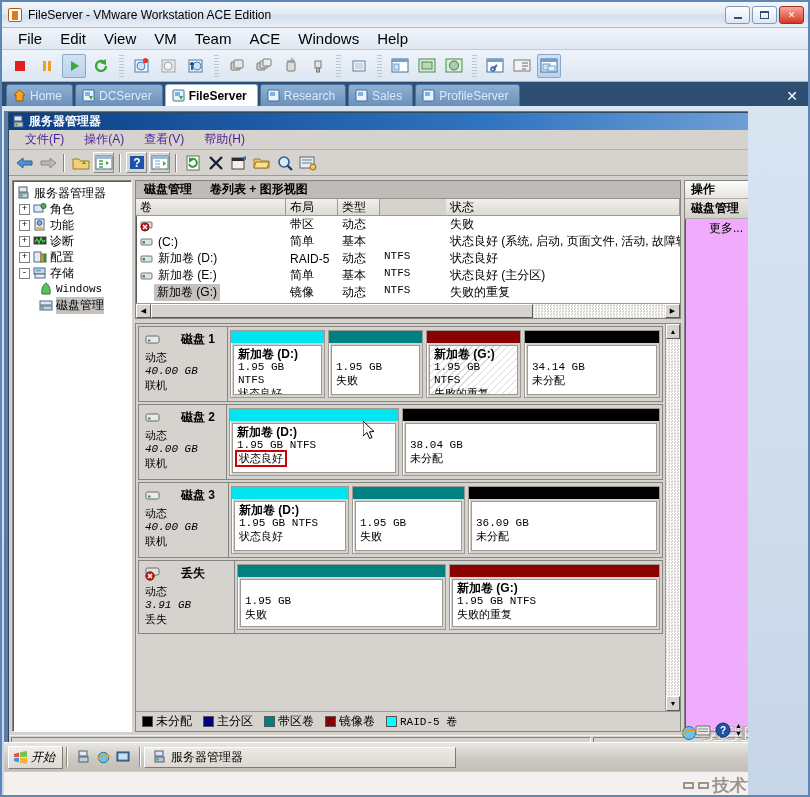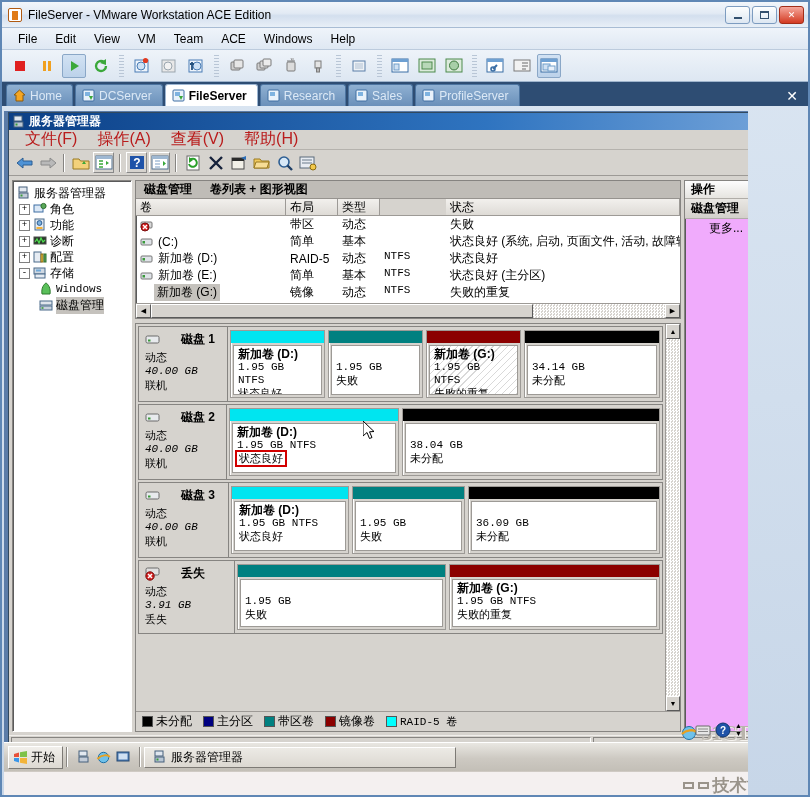--- a/index.html
+++ b/index.html
@@ -44,21 +44,21 @@
   .winbtn.close { background: linear-gradient(#f6a89c,#d33a22); border-color:#a32d18; color:#fff; font-weight:bold;}
   .minglyph{width:8px;height:2px;background:#33506e;margin-top:6px;}
   .maxglyph{width:9px;height:8px;border:1px solid #33506e;border-top-width:2px;}
 
   .vm-menubar {
     height:22px; display:flex; align-items:center; gap:2px;
     padding-left:8px;
     background: linear-gradient(#eff4fa,#dfe8f3);
     border-bottom:1px solid #bccbdd;
   }
-  .vm-menubar .mi { padding:2px 8px; font-size:12px; color:#000; }
+  .vm-menubar .mi { padding:2px 8px; font-size:15px; color:#000; }
 
   .vm-toolbar {
     height:32px; display:flex; align-items:center; gap:3px; padding-left:6px;
     background: linear-gradient(#eef3f9,#dde7f2);
     border-bottom:1px solid #9fb4cc;
   }
   .tb-sep { width:5px;height:22px;margin:0 3px;
     background: repeating-linear-gradient(to bottom,#b9c6d6 0 1px, transparent 1px 3px);
   }
   .tb-btn{ width:24px;height:24px; display:flex;align-items:center;justify-content:center; border:1px solid transparent; border-radius:2px;}
@@ -106,21 +106,21 @@
   .mmc-title .b{
     width:15px;height:13px;background:#d6d3ce;border:1px solid #fff;
     border-right-color:#5a5a5a;border-bottom-color:#5a5a5a;
     display:flex;align-items:flex-end;justify-content:center;
     font-size:9px;color:#000; line-height:9px;
   }
   .mmc-menubar{
     height:20px;background:#d6d3ce;display:flex;align-items:center;gap:0;
     padding-left:6px; border-bottom:1px solid #b5b2ad;
   }
-  .mmc-menubar .mi{padding:2px 10px;font-size:16px;color:#b91c1c;}
+  .mmc-menubar .mi{padding:2px 10px;font-size:12px;color:#4c1d95;}
   .mmc-toolbar{
     height:26px;background:#d6d3ce;display:flex;align-items:center;gap:2px;
     padding-left:5px;border-bottom:1px solid #9d9a96;
   }
   .mtb{width:21px;height:21px;display:flex;align-items:center;justify-content:center;border:1px solid transparent;}
   .mtb.framed{border-color:#fff;border-right-color:#888;border-bottom-color:#888;}
   .mtb-sep{width:2px;height:18px;border-left:1px solid #868481;border-right:1px solid #fff;margin:0 3px;}
 
   
   .mmc-body{position:absolute;left:0;top:64px;right:0;bottom:18px;display:flex;background:#d6d3ce;padding:3px;}
@@ -259,20 +259,21 @@
     position:absolute;left:0;bottom:24px;width:806px;height:29px;
     background:linear-gradient(#e9e7e2,#cdc9c2 55%,#c3bfb7);
     border-top:1px solid #fff;
     display:flex;align-items:center;gap:3px;padding-left:4px;
   }
   .startbtn{
     height:23px;display:flex;align-items:center;gap:3px;padding:0 7px 0 4px;
     background:linear-gradient(#f1efeb,#ddd9d2);
     border:1px solid #fff;border-right-color:#7d7a75;border-bottom-color:#7d7a75;
     font-size:12px;
+    font-style:italic;
   }
   .qlaunch{display:flex;align-items:center;gap:5px;padding:0 6px;}
   .tb-div{width:2px;height:20px;border-left:1px solid #8a8782;border-right:1px solid #fff;}
   .taskitem{
     height:21px;display:flex;align-items:center;gap:4px;padding:0 8px;width:312px;
     background:linear-gradient(#eceae5,#dcd8d1);
     border:1px solid #fff;border-right-color:#7d7a75;border-bottom-color:#7d7a75;
     font-size:12px;
   }
   .wm-51cto{

